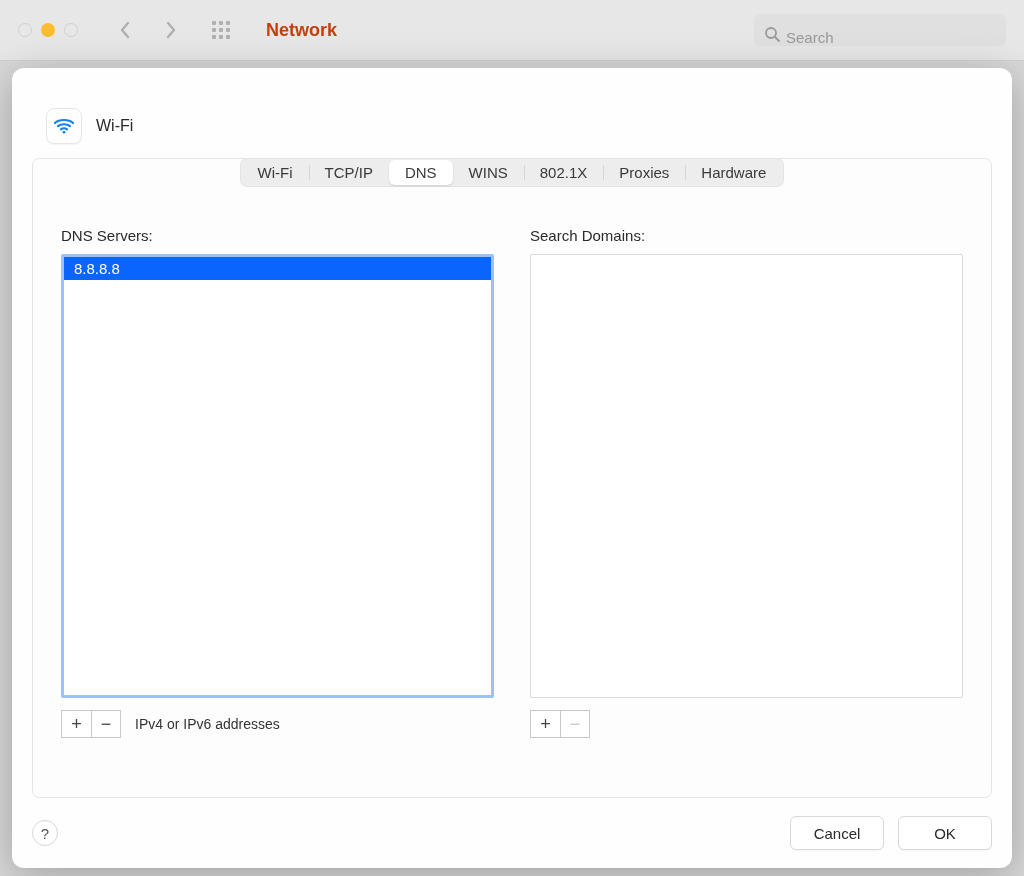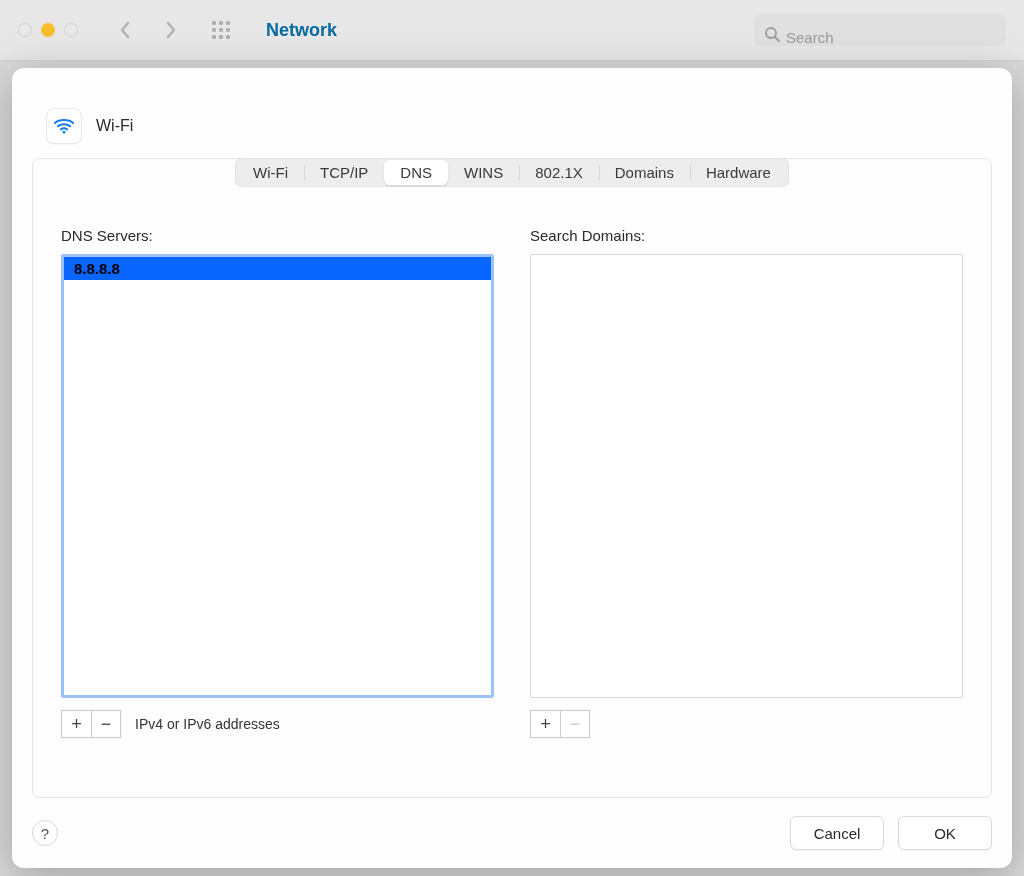--- a/index.html
+++ b/index.html
@@ -23,21 +23,21 @@
     }
     .traffic-lights { display: flex; gap: 9px; margin-right: 12px; }
     .tl { width: 14px; height: 14px; border-radius: 50%; }
     .tl-red { background: #e8e8e8; border: 0.5px solid #d0d0d0; }
     .tl-yellow { background: #febc2e; }
     .tl-green { background: #e8e8e8; border: 0.5px solid #d0d0d0; }
     .nav-arrows { display: flex; gap: 28px; margin-left: 14px; }
     .nav-arrow { width: 18px; height: 18px; color: #b0b0b0; display:flex; align-items:center; justify-content:center; }
     .grid-icon { margin-left: 20px; display:grid; grid-template-columns: repeat(3,4px); grid-template-rows: repeat(3,4px); gap:3px; }
     .grid-icon span { width:4px; height:4px; background:#b0b0b0; border-radius:1px; }
-    .toolbar-title { font-size: 18px; font-weight: 600; color: #0369a1; margin-left: 24px; }
+    .toolbar-title { font-size: 18px; font-weight: 600; color: #c2410c; margin-left: 24px; }
     .toolbar-spacer { flex: 1; }
     .search-box {
       width: 252px; height: 32px; background: #e0e0e0; border-radius: 7px;
       display: flex; align-items: flex-end; padding: 0 10px; gap: 6px;
     }
     .search-box .mag { color: #9a9a9a; }
     .search-box .ph { color: #9a9a9a; font-size: 15px; }
 
     
     .sheet {
@@ -99,21 +99,21 @@
     .listbox {
       height: 444px; background:#fff; border:1px solid #d9d9d9; border-radius:2px;
       overflow:hidden;
     }
     .listbox.focused {
       border: 3px solid #9cc1f5; padding:0;
     }
     .listbox .row {
       padding: 3px 10px; font-size: 15px; color:#222;
     }
-    .listbox .row.selected { background:#0866ff; color:#000000;font-weight:bold; }
+    .listbox .row.selected { background:#0866ff; color:#ffffff; }
     .below-row { display:flex; align-items:center; gap:14px; margin-top:12px; }
     .pm-group { display:flex; }
     .pm-btn {
       width:30px; height:28px; background:#fff; border:1px solid #c9c9c9;
       display:flex; align-items:center; justify-content:center; font-size:18px;
       color:#444;
     }
     .pm-btn:first-child { border-right:none; }
     .pm-btn.disabled { color:#c8c8c8; }
     .hint { font-size:14px; color:#343434; }
@@ -194,21 +194,21 @@
   </div>
 
   <div class="content-frame">
     <div class="tabbar">
       <div class="tabbar-inner">
         <div class="tab">Wi-Fi</div>
         <div class="tab">TCP/IP</div>
         <div class="tab active">DNS</div>
         <div class="tab">WINS</div>
         <div class="tab">802.1X</div>
-        <div class="tab">Domains</div>
+        <div class="tab">Proxies</div>
         <div class="tab">Hardware</div>
       </div>
     </div>
 
     <div class="columns">
       <div class="col">
         <div class="col-label">DNS Servers:</div>
         <div class="listbox focused">
           <div class="row selected">8.8.8.8</div>
         </div>

